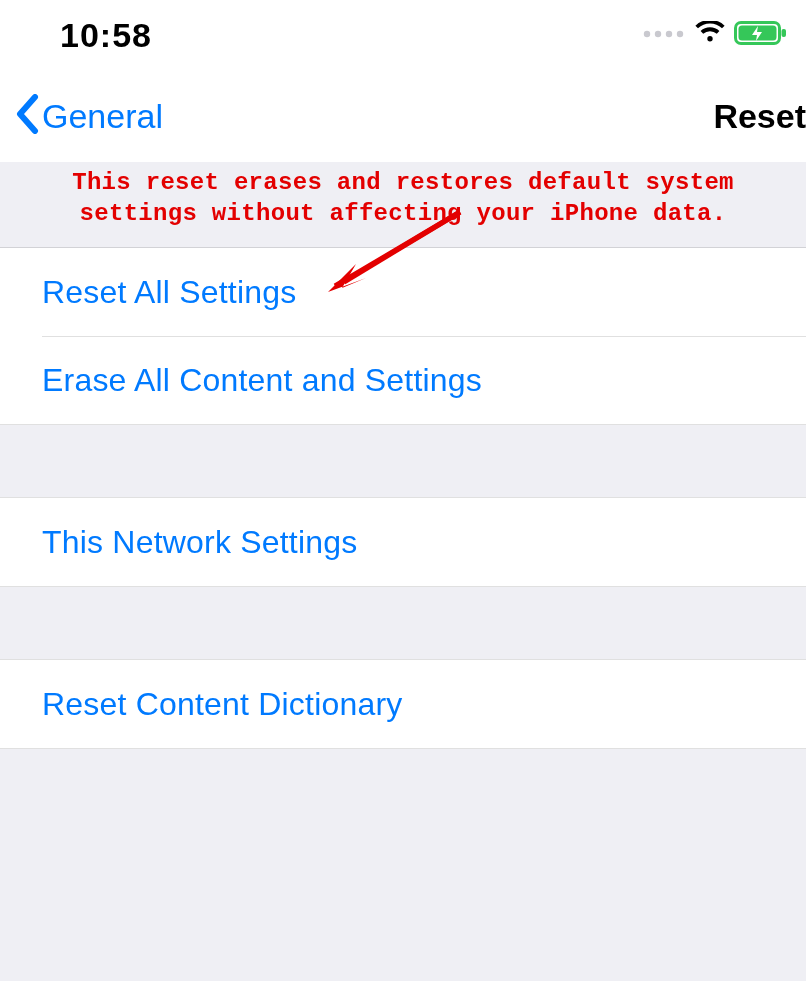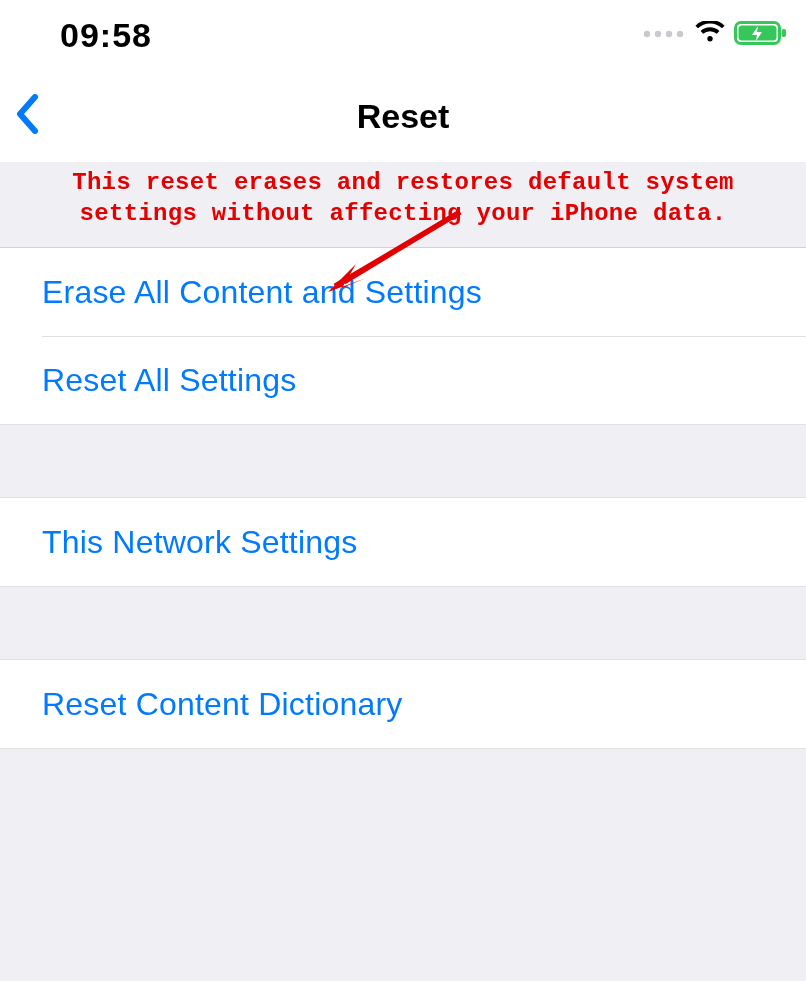--- a/index.html
+++ b/index.html
@@ -3,37 +3,37 @@
   <meta charset="utf-8">
   <style>
     * { margin:0; padding:0; box-sizing:border-box; -webkit-font-smoothing:antialiased; }
     html,body { width:806px; height:981px; background:#efeff4; font-family:-apple-system,"SF Pro Text","Helvetica Neue",Arial,sans-serif; color:#000; position:relative; }
     .status-bar { height:70px; padding:0 18px 0 60px; display:flex; align-items:center; justify-content:space-between; background:#fff; }
     .status-time { font-size:34px; font-weight:600; letter-spacing:1px; }
     .status-right { display:flex; align-items:center; gap:8px; }
     .nav-bar { height:92px; background:#fff; position:relative; display:flex; align-items:center; border-bottom-color:rgba(0,0,0,0.1); }
     .back-wrap { display:flex; align-items:center; position:absolute; left:14px; top:50%; transform:translateY(-50%); cursor:pointer; }
     .back-label { color:#007aff; font-size:34px; font-weight:400; margin-left:2px; }
-    .nav-title { width:100%; text-align:center; font-size:34px; font-weight:600; }
+    .nav-title { width:100%; text-align:right; font-size:34px; font-weight:600; }
     .annotation-band { background:#efeff4; padding:6px 8px 18px; text-align:center; border-bottom:1px solid rgba(0,0,0,0.12); }
     .annotation-text { font-family:"Courier New",Courier,monospace; font-weight:700; color:#e30000; font-size:24px; line-height:1.28; letter-spacing:0.3px; }
     .group { background:#fff; border-top:1px solid rgba(0,0,0,0.12); border-bottom:1px solid rgba(0,0,0,0.12); }
     .cell { height:88px; display:flex; align-items:center; padding:0 0 0 42px; font-size:32px; font-weight:400; color:#007aff; letter-spacing:0.2px; cursor:pointer; }
     .cell + .cell { border-top:1px solid rgba(0,0,0,0.12); margin-left:42px; padding-left:0; }
     .cell + .cell span { margin-left:0; }
     .spacer { height:72px; }
     .group.first .cell:first-child { border-top:none; }
     .group.first { border-top:none; }
     .arrow-svg { position:absolute; left:320px; top:204px; pointer-events:none; }
   </style>
 </head>
 <body>
 
 <div class="status-bar">
-  <div class="status-time">09:58</div>
+  <div class="status-time">10:58</div>
   <div class="status-right">
     <span>
       <svg width="44" height="12" viewBox="0 0 44 12">
           <circle cx="5" cy="6" r="3.2" fill="#c9c9cf"></circle>
           <circle cx="16" cy="6" r="3.2" fill="#c9c9cf"></circle>
           <circle cx="27" cy="6" r="3.2" fill="#c9c9cf"></circle>
           <circle cx="38" cy="6" r="3.2" fill="#c9c9cf"></circle>
         </svg>
     </span>
     <span>
@@ -52,34 +52,35 @@
   </div>
 </div>
 
 <div class="nav-bar">
   <div class="back-wrap">
     <span>
       <svg width="26" height="40" viewBox="0 0 26 40">
           <path d="M21 3 6 20l15 17" fill="none" stroke="#007aff" stroke-width="6" stroke-linecap="round" stroke-linejoin="round"></path>
         </svg>
     </span>
+    <span class="back-label">General</span>
   </div>
   <div class="nav-title">Reset</div>
 </div>
 
 <div class="annotation-band">
   <div class="annotation-text">This reset erases and restores default system settings without affecting your iPhone data.</div>
 </div>
 
 <div class="group first">
   <div class="cell">
-      <span>Erase All Content and Settings</span>
+      <span>Reset All Settings</span>
     </div>
   <div class="cell">
-      <span>Reset All Settings</span>
+      <span>Erase All Content and Settings</span>
     </div>
 </div>
 
 <div class="spacer"></div>
 
 <div class="group">
   <div class="cell">
       <span>This Network Settings</span>
     </div>
 </div>

